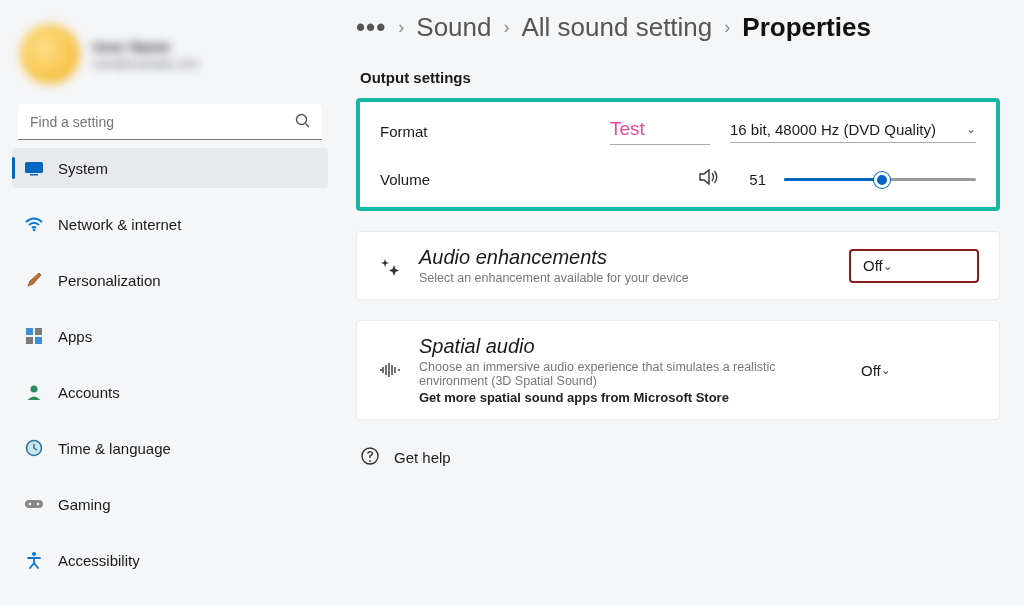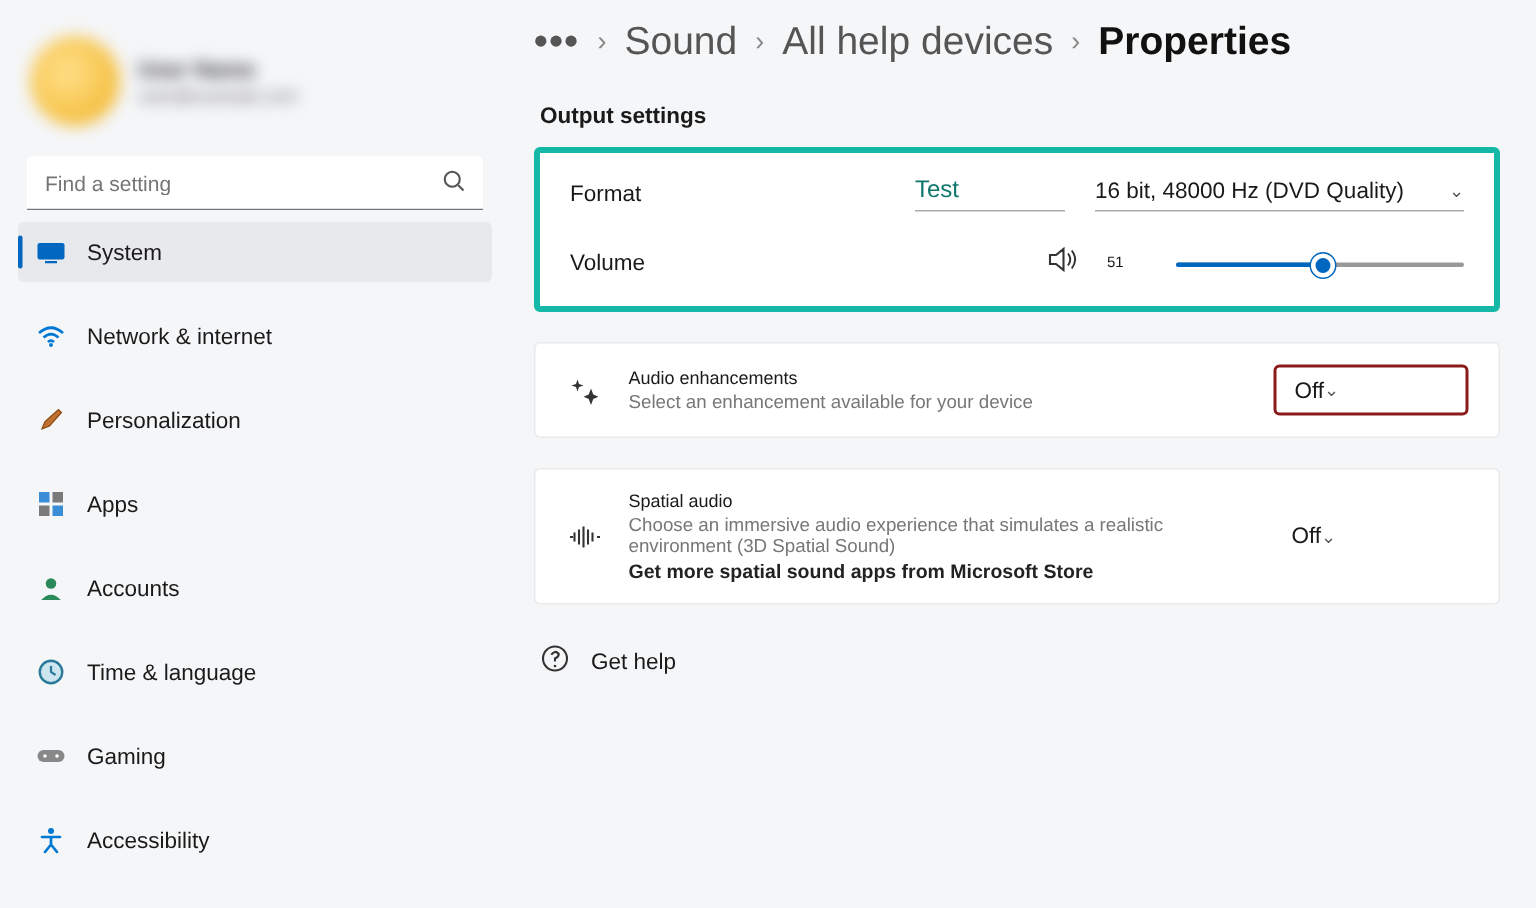--- a/index.html
+++ b/index.html
@@ -37,37 +37,37 @@
 .breadcrumb .sep { font-size: 18px; color: #888; }
 .breadcrumb .crumb { cursor: pointer; }
 .breadcrumb .current { font-weight: 700; color: #111; }
 
 .section-title { font-weight: 600; font-size: 15px; margin: 0 0 12px 4px; }
 
 .card { background: #fff; border: 4px solid #14b8a6; border-radius: 4px; padding: 16px 20px; margin-bottom: 12px; }
 
 .row-format { display: flex; align-items: center; gap: 20px; margin-bottom: 22px; }
 .lbl { font-size: 15px; flex: 0 0 210px; }
-.test { flex: 0 0 100px; font-size: 16px; color: #0f766e; border-bottom: 1px solid #aaa; padding-bottom: 4px; cursor: pointer; }
+.test { flex: 0 0 100px; font-size: 19px; color: #ec4899; border-bottom: 1px solid #aaa; padding-bottom: 4px; cursor: pointer; }
 .select { flex: 1; display: flex; align-items: center; justify-content: space-between; font-size: 15px; border-bottom: 1px solid #aaa; padding-bottom: 4px; cursor: pointer; }
 .chev { font-size: 12px; color: #555; }
 
 .row-volume { display: flex; align-items: center; gap: 18px; }
 .row-volume .lbl { flex: 0 0 300px; }
 .vol-icon { color: #333; }
-.vol-num { font-size: 10px; width: 28px; }
+.vol-num { font-size: 15px; width: 28px; text-align: right; }
 .slider { position: relative; flex: 1; height: 20px; }
 .track { position: absolute; top: 9px; left: 0; right: 0; height: 3px; background: #999; border-radius: 2px; }
 .fill { position: absolute; top: 9px; left: 0; width: 51%; height: 3px; background: #0067c0; border-radius: 2px; }
 .thumb { position: absolute; top: 3px; left: 51%; transform: translateX(-50%); width: 16px; height: 16px; border-radius: 50%; background: #0067c0; border: 3px solid #fff; box-shadow: 0 0 0 1px #0067c0; }
 
 .setting-card { display: flex; align-items: center; gap: 16px; background: #fff; border: 1px solid #eaeaea; border-radius: 4px; padding: 14px 20px; margin-top: 20px; margin-bottom: 10px; }
 .setting-icon { width: 26px; display: flex; align-items: center; justify-content: center; color: #333; }
 .setting-text { flex: 1; }
-.setting-title { font-size: 12px; margin-bottom: 2px; }
+.setting-title { font-size: 20px; margin-bottom: 2px; font-style: italic; }
 .setting-desc { font-size: 12.5px; color: #777; }
 .setting-link { font-size: 13px; font-weight: 600; color: #222; cursor: pointer; margin-top: 2px; }
 .dropdown { width: 130px; height: 34px; display: flex; align-items: center; padding: 0 12px; border-radius: 4px; cursor: pointer; font-size: 15px; }
 .dropdown.highlight { border: 2.5px solid #8b1a1a; }
 
 .help { display: flex; align-items: center; gap: 14px; padding: 16px 4px 0; font-size: 15px; cursor: pointer; }
 </style>
 </head>
 <body>
 
@@ -170,21 +170,21 @@
         </div>
       </div>
     </div>
 
     <div class="main">
       <div class="breadcrumb">
         <span class="dots">•••</span>
         <span class="sep">›</span>
         <span class="crumb">Sound</span>
         <span class="sep">›</span>
-        <span class="crumb">All help devices</span>
+        <span class="crumb">All sound setting</span>
         <span class="sep">›</span>
         <span class="current">Properties</span>
       </div>
 
       <div class="section-title">Output settings</div>
 
       <div class="card">
         <div class="row-format">
           <div class="lbl">Format</div>
           <div class="test">Test</div>

